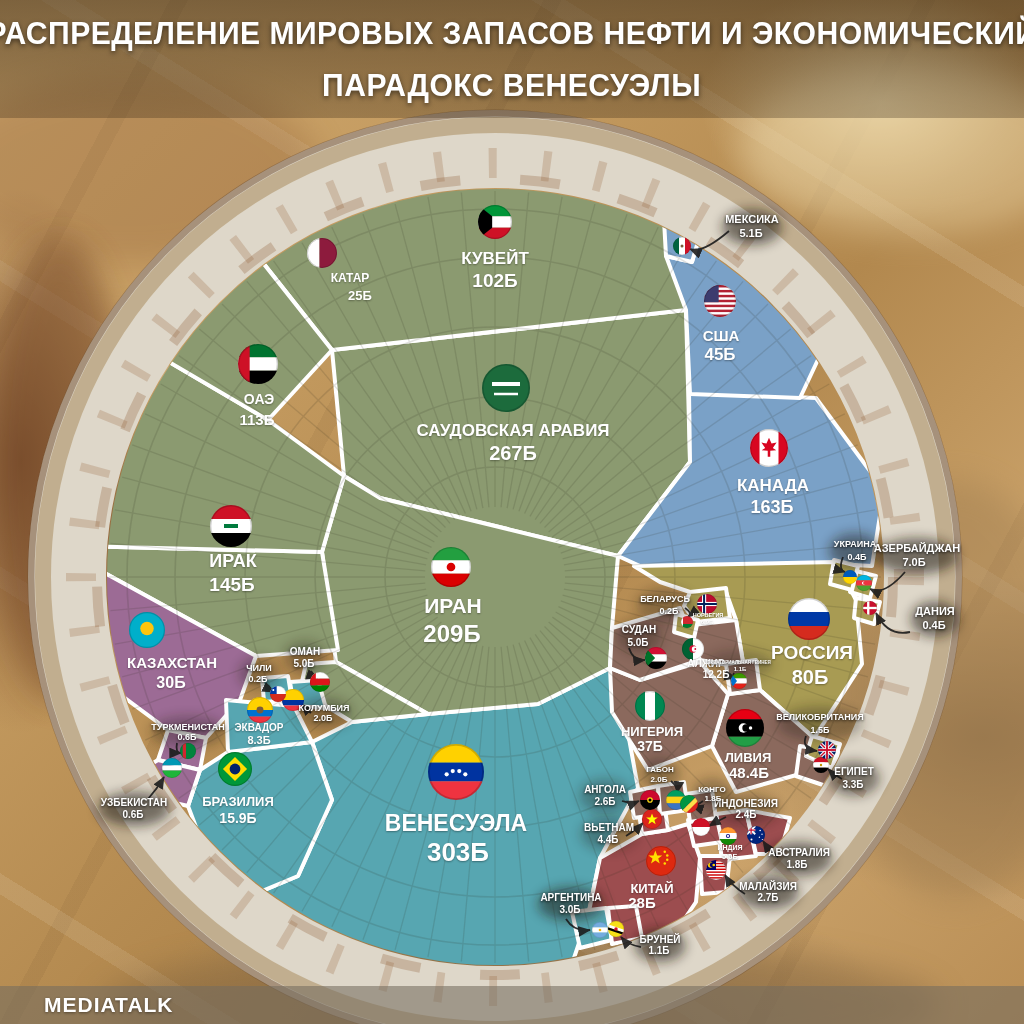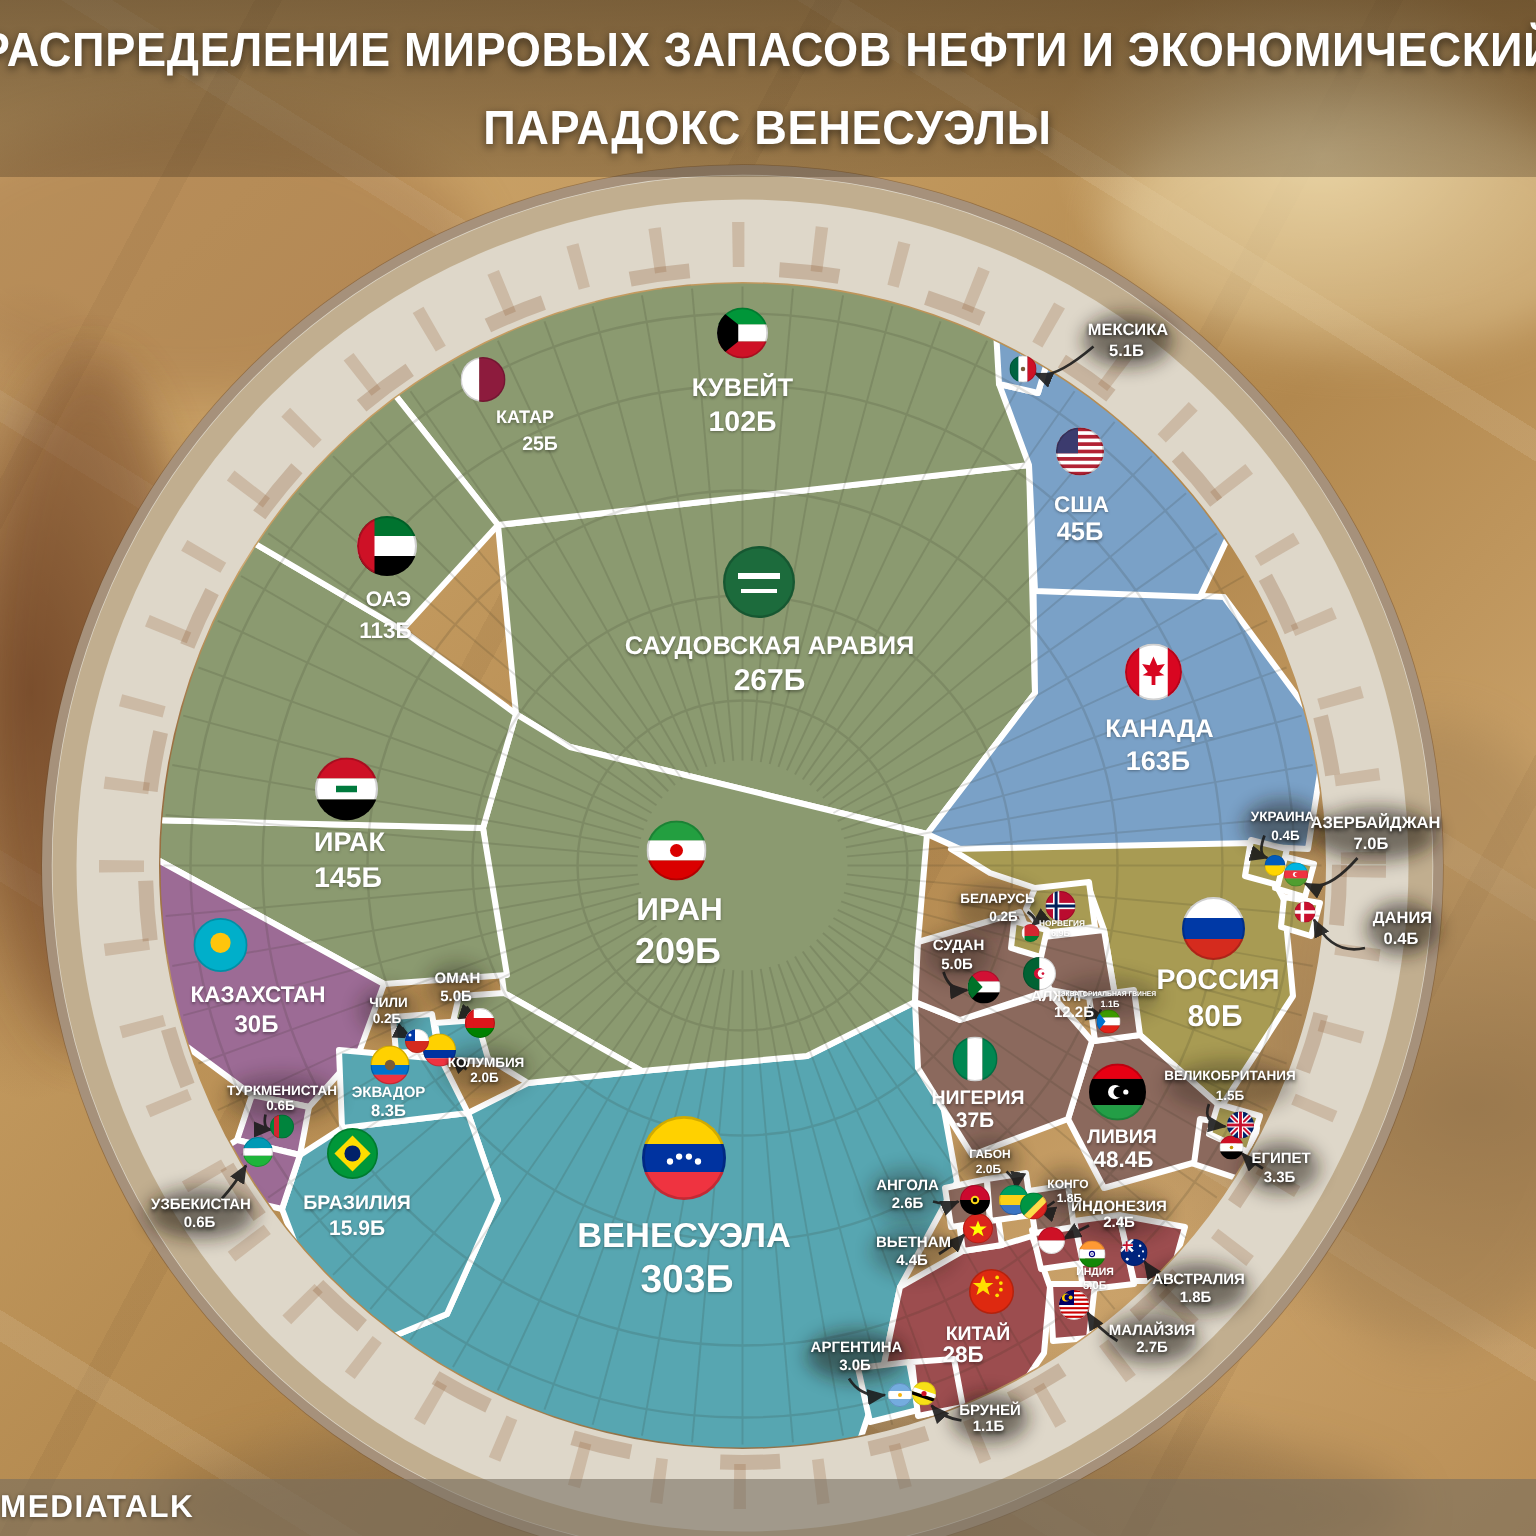--- a/index.html
+++ b/index.html
@@ -13,21 +13,21 @@
       repeating-linear-gradient(32deg, transparent 0 110px, rgba(255,250,240,.10) 110px 128px, transparent 128px 260px),
       repeating-linear-gradient(118deg, transparent 0 150px, rgba(90,60,30,.08) 150px 166px, transparent 166px 330px),
       linear-gradient(135deg,#cfa86f 0%,#c59c61 28%,#b2884e 55%,#caa26a 78%,#b98e55 100%);}
   svg{position:absolute;inset:0;}
   #titlebar{position:absolute;top:0;left:0;right:0;height:118px;
     background:linear-gradient(180deg,rgba(58,42,22,.55),rgba(58,42,22,.30));
     display:flex;flex-direction:column;align-items:center;justify-content:center;gap:15px;z-index:5;}
   .tl{color:#fff;font-weight:700;font-size:32px;letter-spacing:.5px;transform:scaleX(.94);
     text-shadow:0 2px 6px rgba(0,0,0,.55);white-space:nowrap;}
   #footerbar{position:absolute;left:0;right:0;bottom:0;height:38px;background:rgba(118,108,94,.58);
-    display:flex;align-items:center;z-index:5;}
+    display:flex;align-items:center;padding-left:44px;z-index:5;}
   #brand{color:#fff;font-weight:700;font-size:21px;letter-spacing:1px;text-shadow:0 1px 3px rgba(0,0,0,.45);}
   text{font-family:"Liberation Sans",sans-serif;}
   .cn{fill:#fff;font-weight:700;text-anchor:middle;text-shadow:0 1px 2px rgba(0,0,0,.35);}
   .cv{fill:#fff;font-weight:800;text-anchor:middle;text-shadow:0 1px 2px rgba(0,0,0,.35);}
   .sh{text-shadow:0 1px 3px rgba(0,0,0,.9);}
 </style>
 </head>
 <body>
 
 <div id="stage">

